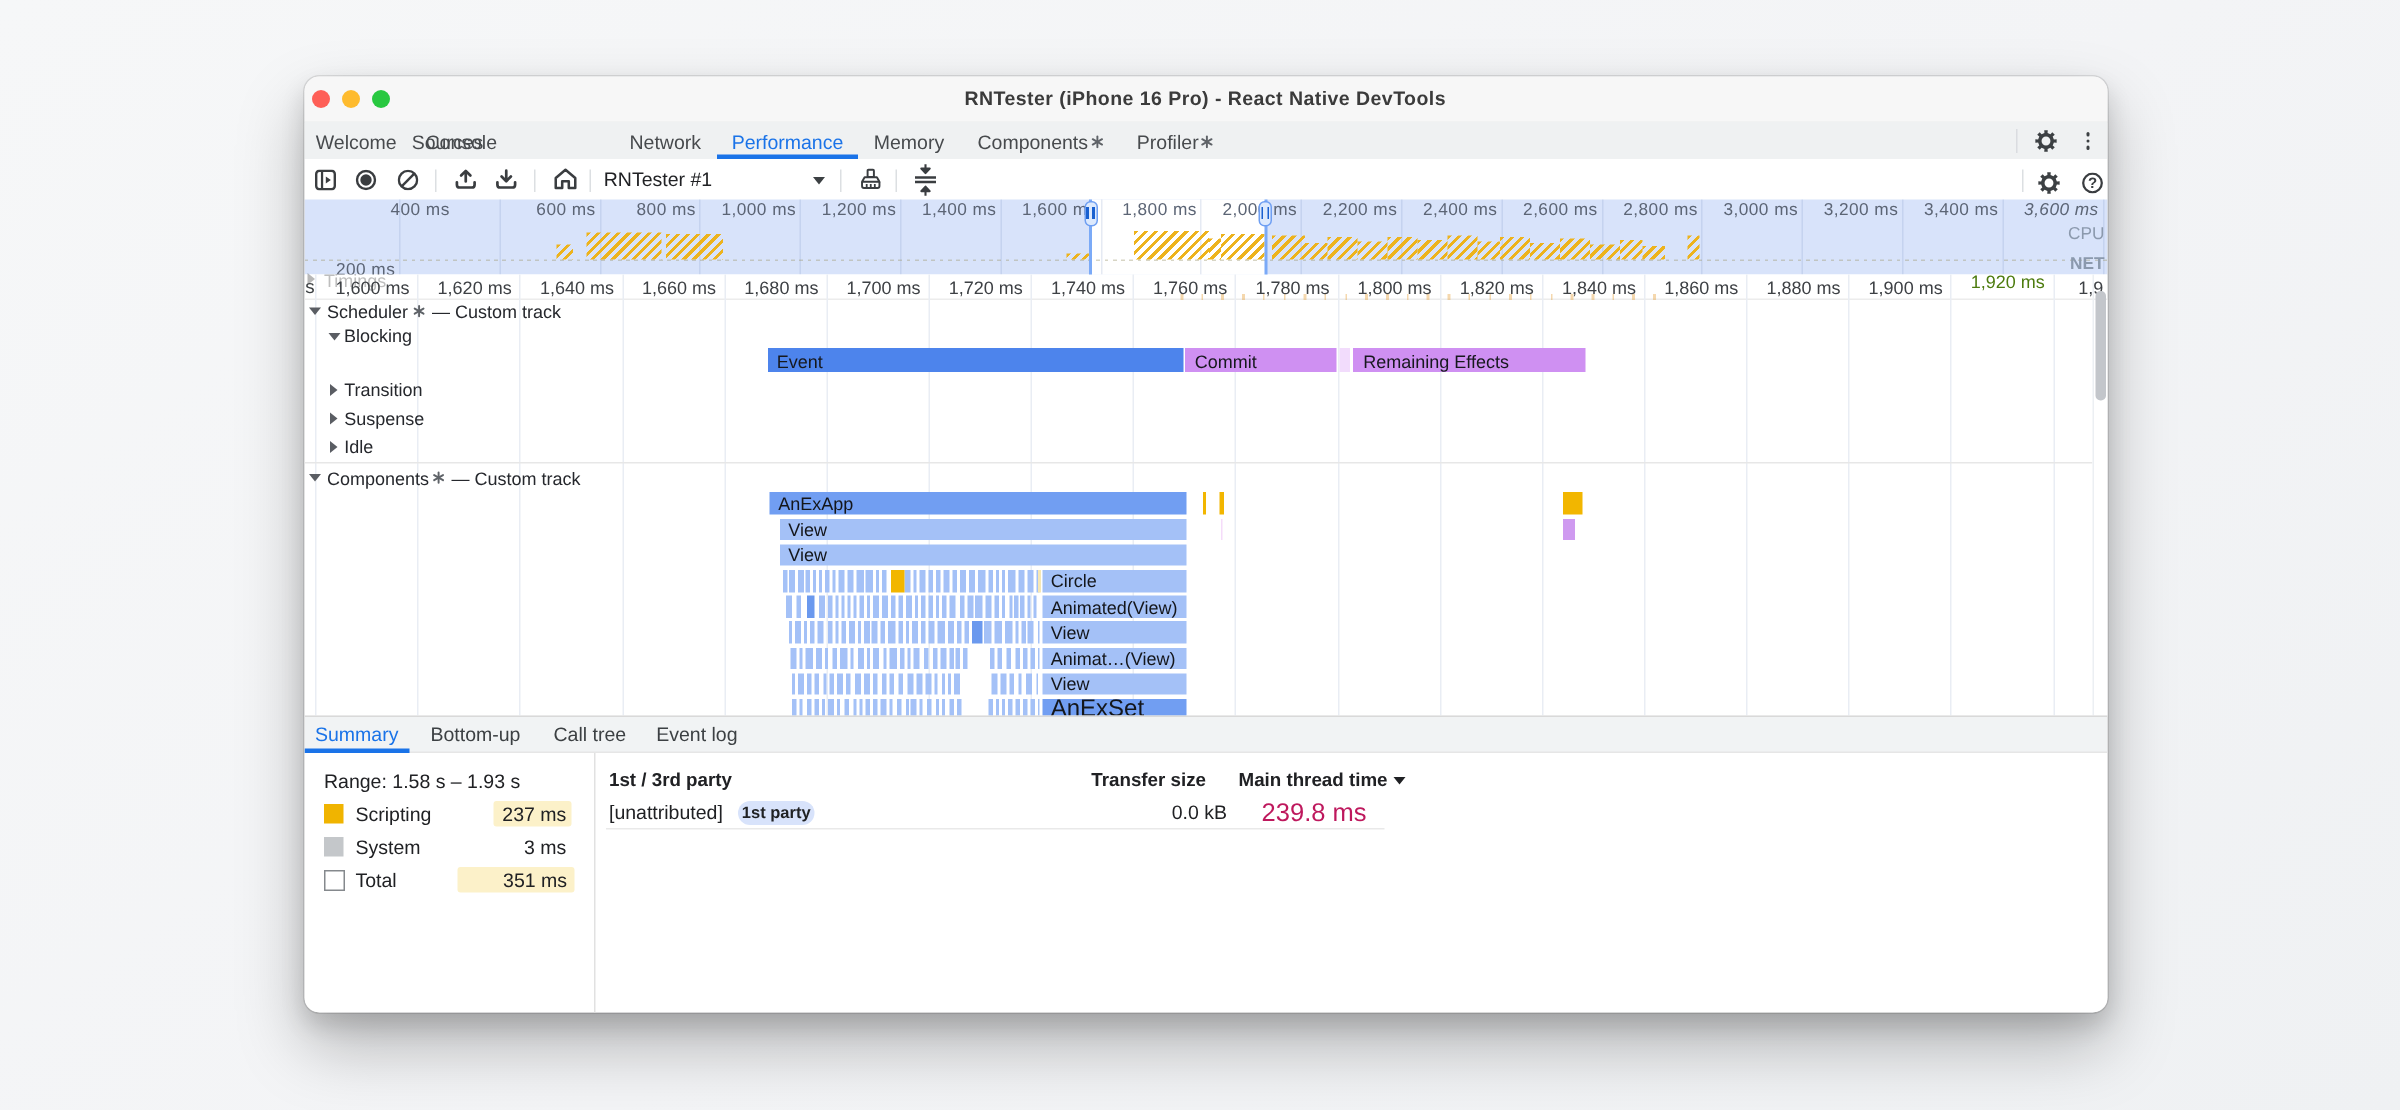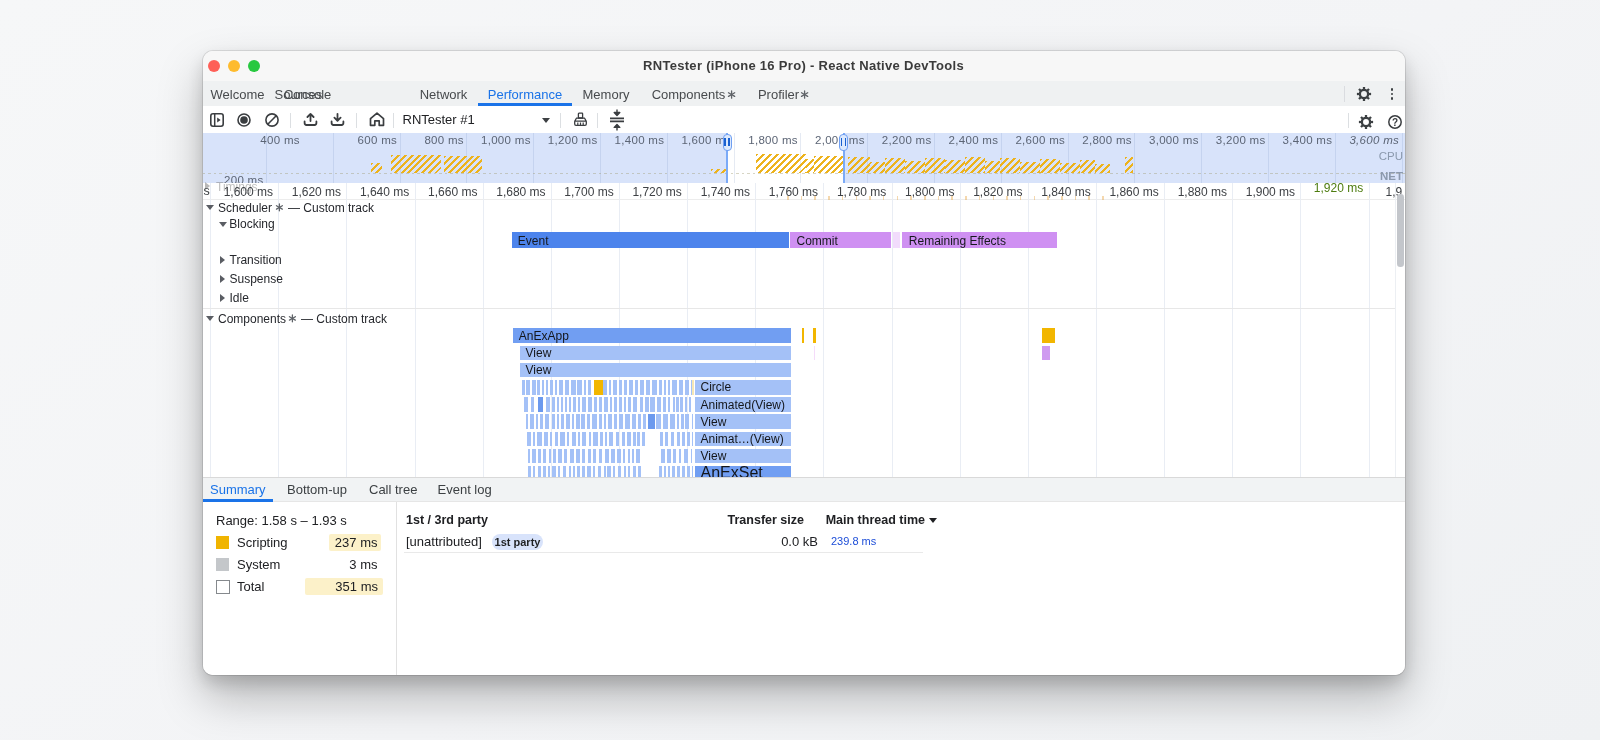--- a/index.html
+++ b/index.html
@@ -495,14 +495,14 @@
 <div class="a" style="left:101.5px;top:527px;width:78px;height:17px;background:#fcf1c9;border-radius:2px;z-index:12;"></div>
 <div class="t" style="top:526.0px;height:19px;line-height:19px;font-size:13px;color:#202124;left:115px;width:60px;text-align:right;z-index:12;">351 ms</div>
 <div class="t" style="top:459.8px;height:18.5px;line-height:18.5px;font-size:12.5px;color:#202124;font-weight:bold;left:203px;z-index:12;">1st / 3rd party</div>
 <div class="t" style="top:459.8px;height:18.5px;line-height:18.5px;font-size:12.5px;color:#202124;font-weight:bold;left:481px;width:120px;text-align:right;z-index:12;">Transfer size</div>
 <div class="t" style="top:459.8px;height:18.5px;line-height:18.5px;font-size:12.5px;color:#202124;font-weight:bold;left:572px;width:150px;text-align:right;z-index:12;">Main thread time</div>
 <div class="a" style="width:0;height:0;left:726.0px;top:467.2px;border-left:4.5px solid transparent;border-right:4.5px solid transparent;border-top:5.5px solid #202124;z-index:12;"></div>
 <div class="t" style="top:481.0px;height:19px;line-height:19px;font-size:13px;color:#202124;left:203px;z-index:12;">[unattributed]</div>
 <div class="a" style="left:289px;top:482.7px;width:51px;height:16.5px;background:#d8e3fb;border-radius:8px;z-index:12;"></div>
 <div class="t" style="top:482.5px;height:17px;line-height:17px;font-size:11px;color:#1f2123;font-weight:bold;left:289px;width:51px;text-align:center;z-index:12;">1st party</div>
 <div class="t" style="top:481.0px;height:19px;line-height:19px;font-size:13px;color:#202124;left:535px;width:80px;text-align:right;z-index:12;">0.0 kB</div>
-<div class="t" style="top:481.0px;height:19px;line-height:19px;font-size:11px;color:#1d4ed8;left:628px;width:80px;z-index:12;">239.8 ms</div>
+<div class="t" style="top:481.0px;height:19px;line-height:19px;font-size:17px;color:#be185d;left:628px;width:80px;text-align:right;z-index:12;">239.8 ms</div>
 <div class="a" style="left:200.5px;top:501px;width:519px;height:1px;background:#e9e9e9;z-index:12;"></div>
 </div>
 </body></html>

